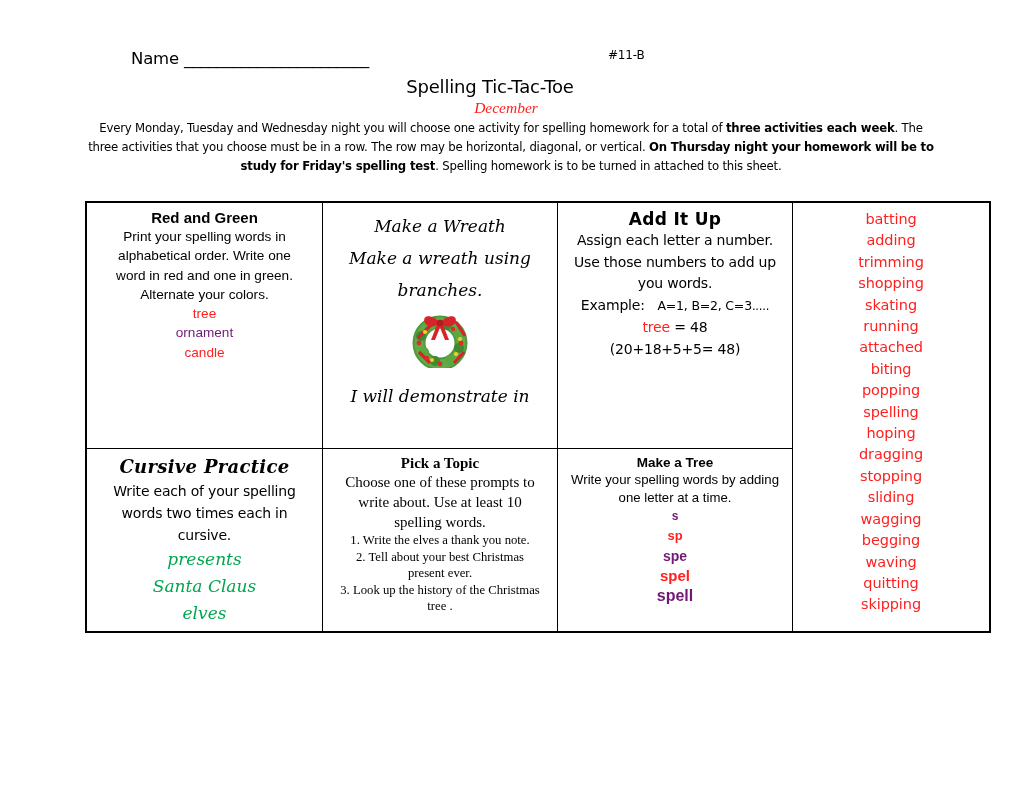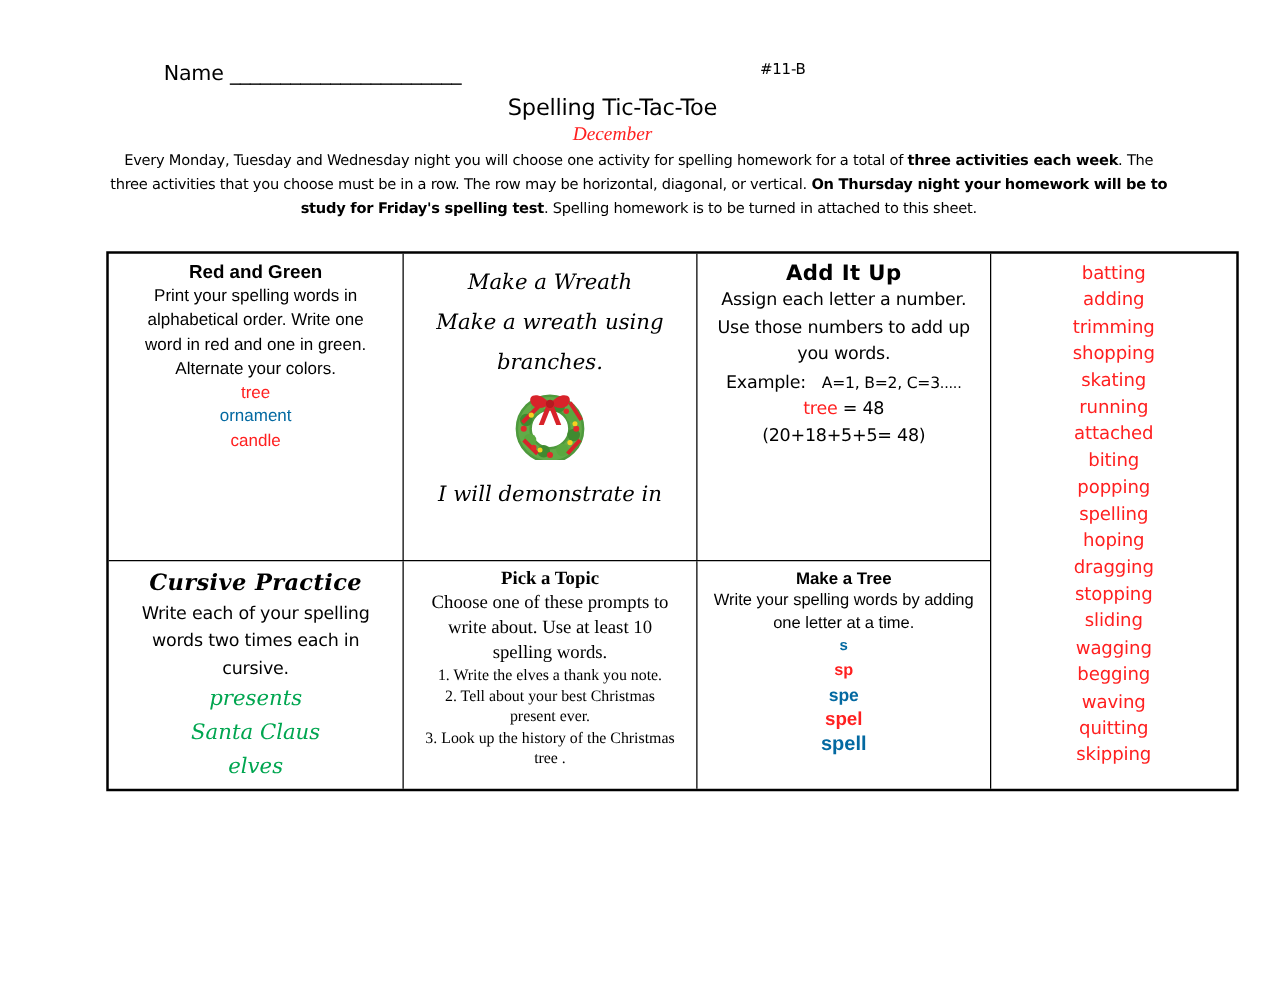--- a/index.html
+++ b/index.html
@@ -12,21 +12,21 @@
     height: 788px;
     position: relative;
     font-family: "DejaVu Sans", sans-serif;
     color: #000000;
     overflow: hidden;
   }
 
   
   .comic { font-family: "DejaVu Sans", sans-serif; letter-spacing: -0.2px; }
   .red   { color: #ff2020; }
-  .green { color: #0369a1; }
+  .green { color: #701a75; }
   .b     { font-weight: bold; }
 
   
   #header {
     position: absolute;
     left: 0; top: 0;
     width: 1020px;
     height: 190px;
   }
   #name-line {
@@ -44,21 +44,21 @@
   }
   #doc-title {
     position: absolute;
     left: 0; top: 76px;
     width: 980px;
     text-align: center;
     font-size: 18px;
   }
   #doc-subtitle {
     position: absolute;
-    left: 0; top: 99px;
+    left: 16px; top: 99px;
     width: 980px;
     text-align: center;
     font-size: 15.5px;
     font-style: italic;
     font-family: "Liberation Serif", serif;
     color: #ff2020;
   }
   #intro {
     position: absolute;
     left: 88px; top: 119px;

